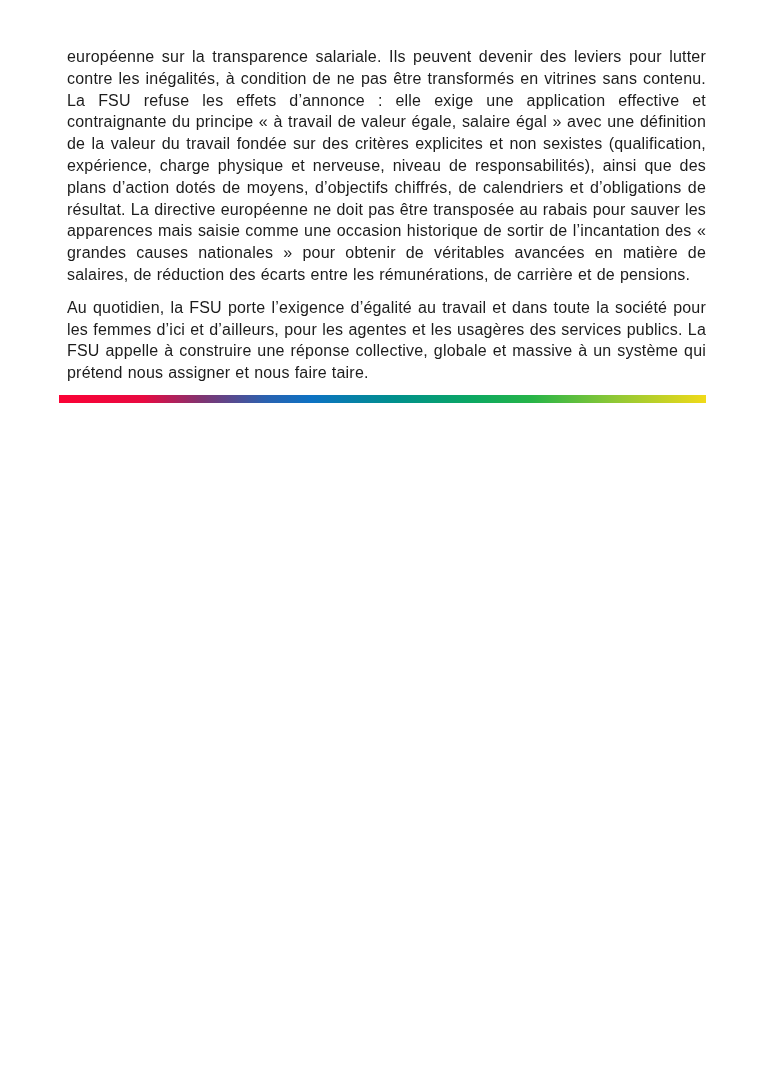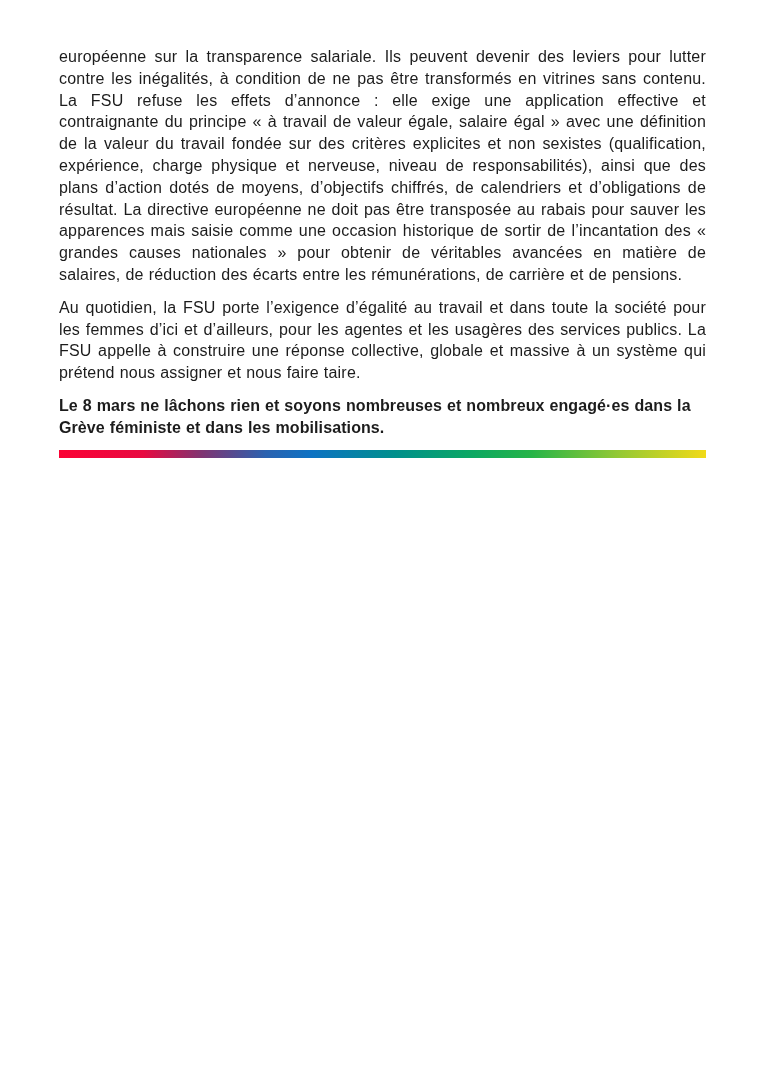--- a/index.html
+++ b/index.html
@@ -14,21 +14,21 @@
   }
   .page {
     box-sizing: border-box;
     width: 764px;
     height: 1080px;
     padding: 46px 58px 0 59px;
     font-family: "Liberation Sans", "DejaVu Sans", sans-serif;
     color: #1c1c1c;
   }
   .para {
-    margin: 0 0 11px 0;
+    margin: 0 0 11px 8px;
     font-size: 16px;
     line-height: 21.8px;
     text-align: justify;
     letter-spacing: 0.2px;
     word-spacing: 0.4px;
   }
   .para-bold {
     font-weight: bold;
     text-align: left;
     letter-spacing: 0.1px;
@@ -41,16 +41,15 @@
   }
 </style>
 </head>
 <body style="background: rgb(255, 255, 255);">
 
 <div class="page" style="color: rgb(28, 28, 28);">
   <p class="para">européenne sur la transparence salariale. Ils peuvent devenir des leviers pour lutter contre les inégalités, à condition de ne pas être transformés en vitrines sans contenu. La FSU refuse les effets d’annonce : elle exige une application effective et contraignante du principe « à travail de valeur égale, salaire égal » avec une définition de la valeur du travail fondée sur des critères explicites et non sexistes (qualification, expérience, charge physique et nerveuse, niveau de responsabilités), ainsi que des plans d’action dotés de moyens, d’objectifs chiffrés, de calendriers et d’obligations de résultat. La directive européenne ne doit pas être transposée au rabais pour sauver les apparences mais saisie comme une occasion historique de sortir de l’incantation des « grandes causes nationales » pour obtenir de véritables avancées en matière de salaires, de réduction des écarts entre les rémunérations, de carrière et de pensions.</p>
 
   <p class="para">Au quotidien, la FSU porte l’exigence d’égalité au travail et dans toute la société pour les femmes d’ici et d’ailleurs, pour les agentes et les usagères des services publics. La FSU appelle à construire une réponse collective, globale et massive à un système qui prétend nous assigner et nous faire taire.</p>
 
-  <p class="para para-bold">Le 8 mars ne lâchons rien et soyons nombreuses et nombreux engagé·es dans la Grève féministe et dans les mobilisations.</p>
 
   <div class="rainbow-bar" style="background: linear-gradient(90deg, rgb(251, 2, 53) 0%, rgb(232, 10, 65) 13%, rgb(128, 52, 113) 22%, rgb(42, 98, 176) 32%, rgb(13, 114, 195) 39%, rgb(0, 144, 140) 52%, rgb(12, 168, 98) 64%, rgb(38, 180, 72) 73%, rgb(144, 200, 53) 86%, rgb(241, 218, 24) 100%);"></div>
 </div>
 
 </body></html>

